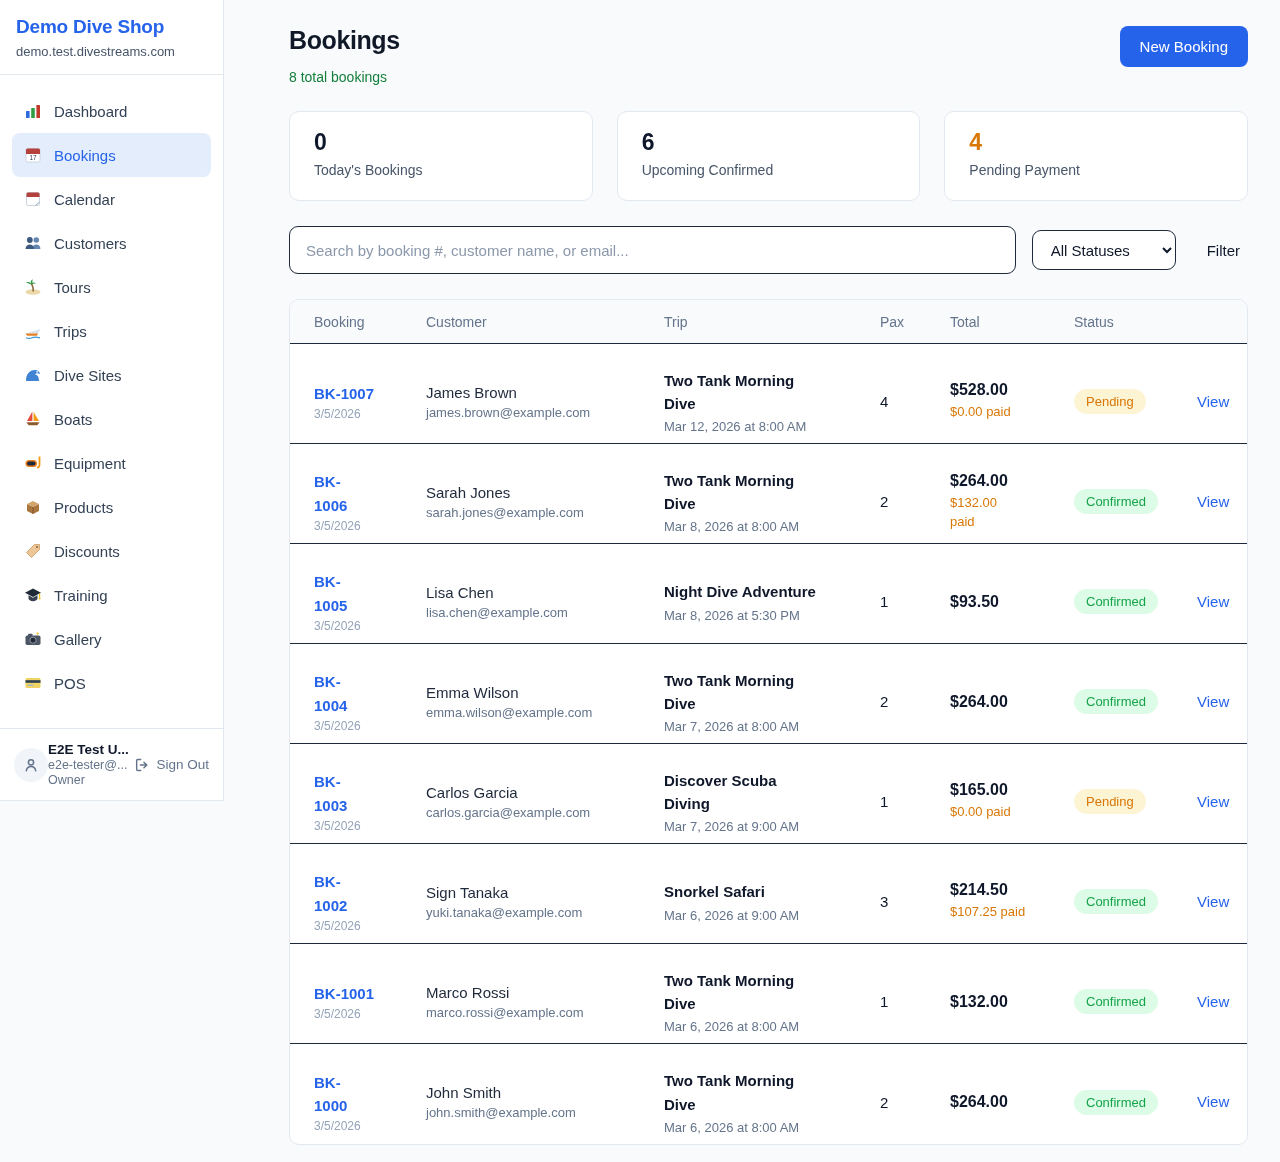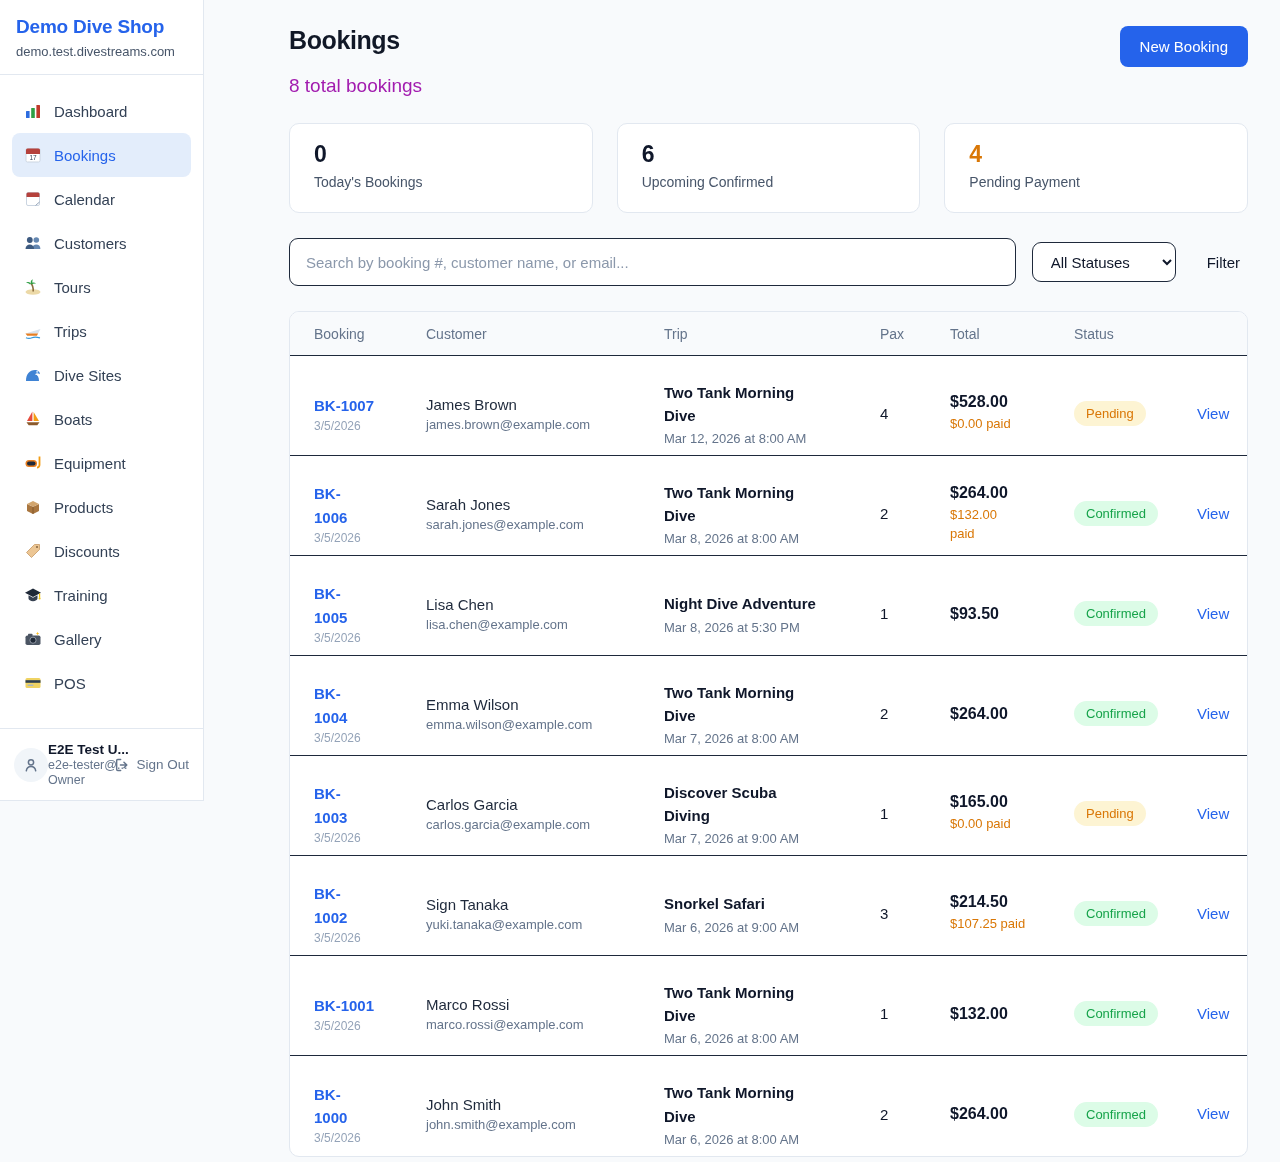--- a/index.html
+++ b/index.html
@@ -1,19 +1,19 @@
 <!DOCTYPE html>
 <html><head>
 <meta charset="utf-8">
 <style>
   * { margin:0; padding:0; box-sizing:border-box; }
   html,body { width:1280px; min-height:1162px; background:#f8fafc; font-family:"Liberation Sans","DejaVu Sans",sans-serif; color:#0f172a; }
 
   
-  .sidebar { position:absolute; top:0; left:0; width:204px; height:801px; background:#fff;
+  .sidebar { position:absolute; top:0; left:0; width:224px; height:801px; background:#fff;
              border-right:1px solid #e2e8f0; border-bottom:1px solid #e2e8f0; display:flex; flex-direction:column; }
   .brand { padding:16px 16px 15px; border-bottom:1px solid #e2e8f0; }
   .brand-name { color:#2563eb; font-size:19px; font-weight:700; letter-spacing:-0.2px; }
   .brand-domain { margin-top:6px; color:#475569; font-size:13px; }
   .nav { padding:14px 12px 0; }
   .nav-item { display:flex; align-items:center; gap:12px; height:44px; padding:0 12px; border-radius:8px;
               font-size:15px; color:#334155; cursor:pointer; text-decoration:none; }
   .nav-item.active { background:#e3edfb; color:#2563eb; font-weight:500; }
   .nav-icon { width:18px; height:18px; display:inline-flex; align-items:center; justify-content:center; flex:none; }
   .nav-icon svg { width:18px; height:18px; display:block; }
@@ -22,21 +22,21 @@
   .avatar { width:34px; height:34px; border-radius:50%; background:#f1f5f9; display:flex; align-items:center; justify-content:center; flex:none; }
   .user-meta { min-width:0; }
   .user-name { font-size:13.5px; font-weight:700; color:#0f172a; white-space:nowrap; }
   .user-email,.user-role { font-size:12.5px; color:#64748b; margin-top:1px; white-space:nowrap; }
   .signout { margin-left:auto; display:flex; align-items:center; gap:6px; color:#64748b; font-size:13.5px; cursor:pointer; white-space:nowrap; }
 
   
   .main { margin-left:257px; padding:26px 32px 32px; }
   .page-head { display:flex; justify-content:space-between; align-items:flex-start; margin-bottom:26px; }
   .page-title { font-size:25px; font-weight:700; letter-spacing:-0.4px; color:#111827; }
-  .page-sub { margin-top:20px; font-size:19px; color:#a21caf; }
+  .page-sub { margin-top:14px; font-size:14px; color:#15803d; }
   .btn-primary { background:#2563eb; color:#fff; border:none; border-radius:8px; font-size:15px; font-weight:500;
                  padding:0 20px; height:41px; cursor:pointer; font-family:Liberation Sans, sans-serif; }
 
   .stats { display:flex; gap:24px; margin-bottom:25px; }
   .stat-card { flex:1; background:#fff; border:1px solid #e2e8f0; border-radius:10px; padding:17px 24px; height:90px; }
   .stat-value { font-size:23px; font-weight:700; color:#0f172a; }
   .stat-value.orange { color:#d97706; }
   .stat-label { margin-top:6px; font-size:14px; color:#475569; }
 
   .filter-row { display:flex; align-items:center; margin-bottom:25px; }

